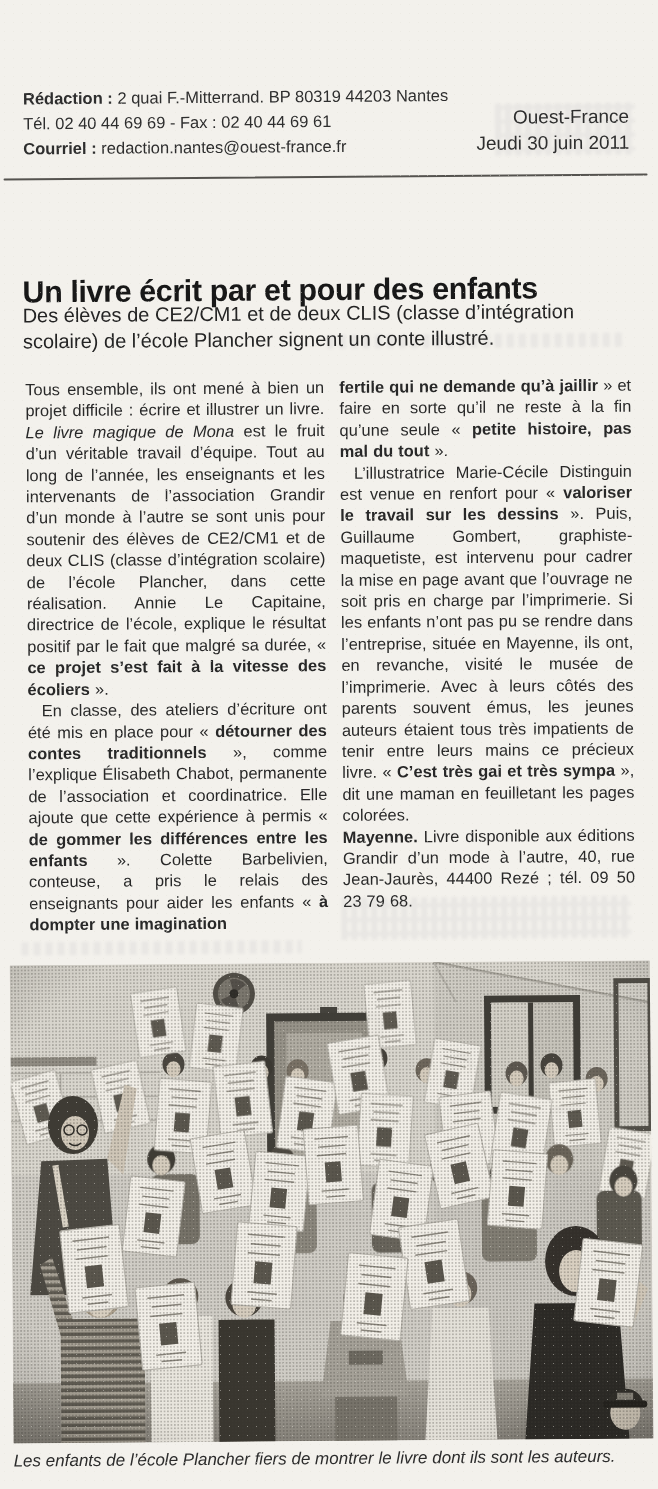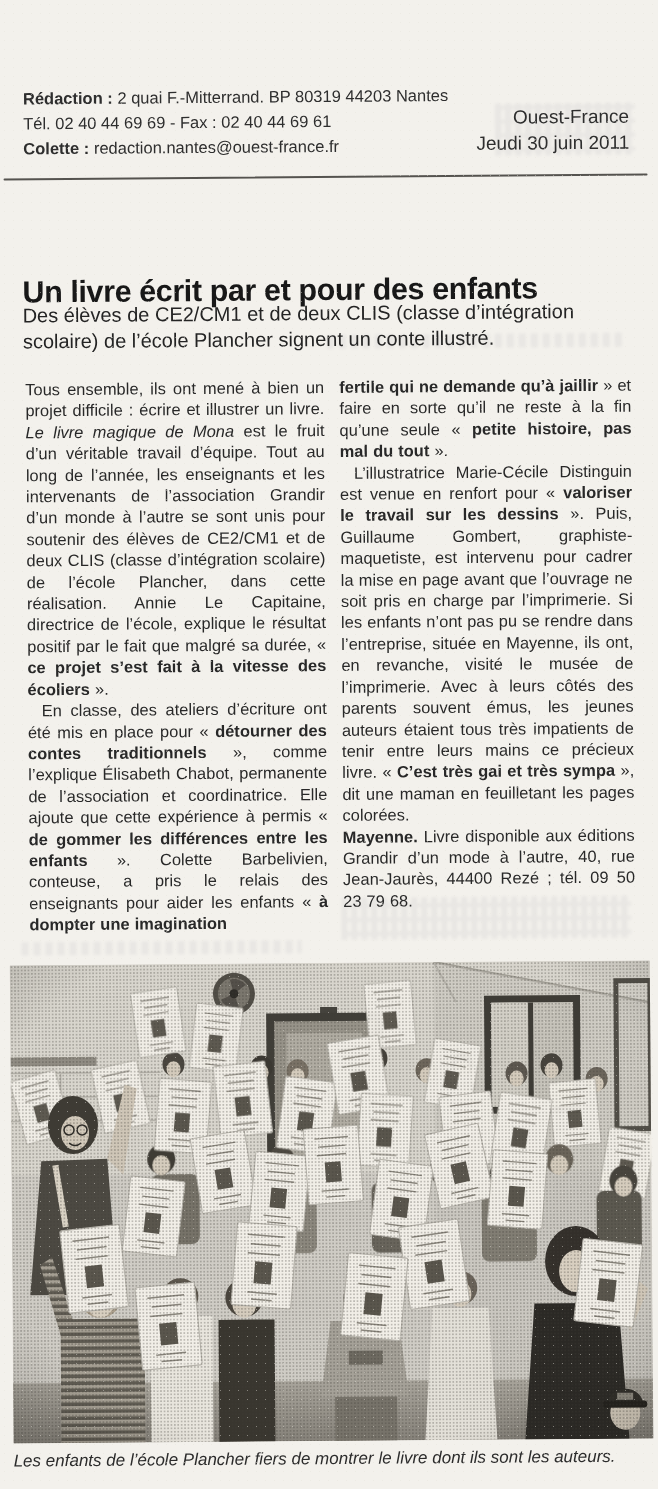--- a/index.html
+++ b/index.html
@@ -45,21 +45,21 @@
 <div class="scan">
 
   <div class="smudge rows" style="left:500px;top:105px;width:140px;height:52px;"></div>
   <div class="smudge" style="left:330px;top:335px;width:300px;height:14px;"></div>
   <div class="smudge rows" style="left:340px;top:898px;width:290px;height:42px;"></div>
   <div class="smudge" style="left:20px;top:940px;width:280px;height:13px;"></div>
 
   <div class="masthead-left">
     <div><span class="lbl">Rédaction :</span><span> 2 quai F.-Mitterrand. BP 80319 44203 Nantes</span></div>
     <div>Tél. 02 40 44 69 69 - Fax : 02 40 44 69 61</div>
-    <div><span class="lbl">Colette :</span><span> redaction.nantes@ouest-france.fr</span></div>
+    <div><span class="lbl">Courriel :</span><span> redaction.nantes@ouest-france.fr</span></div>
   </div>
   <div class="masthead-right">
     <div>Ouest-France</div>
     <div>Jeudi 30 juin 2011</div>
   </div>
   <div class="rule"></div>
 
   <h1 class="headline">Un livre écrit par et pour des enfants</h1>
   <div class="subhead">Des élèves de CE2/CM1 et de deux CLIS (classe d’intégration scolaire) de l’école Plancher signent un conte illustré.</div>
 

